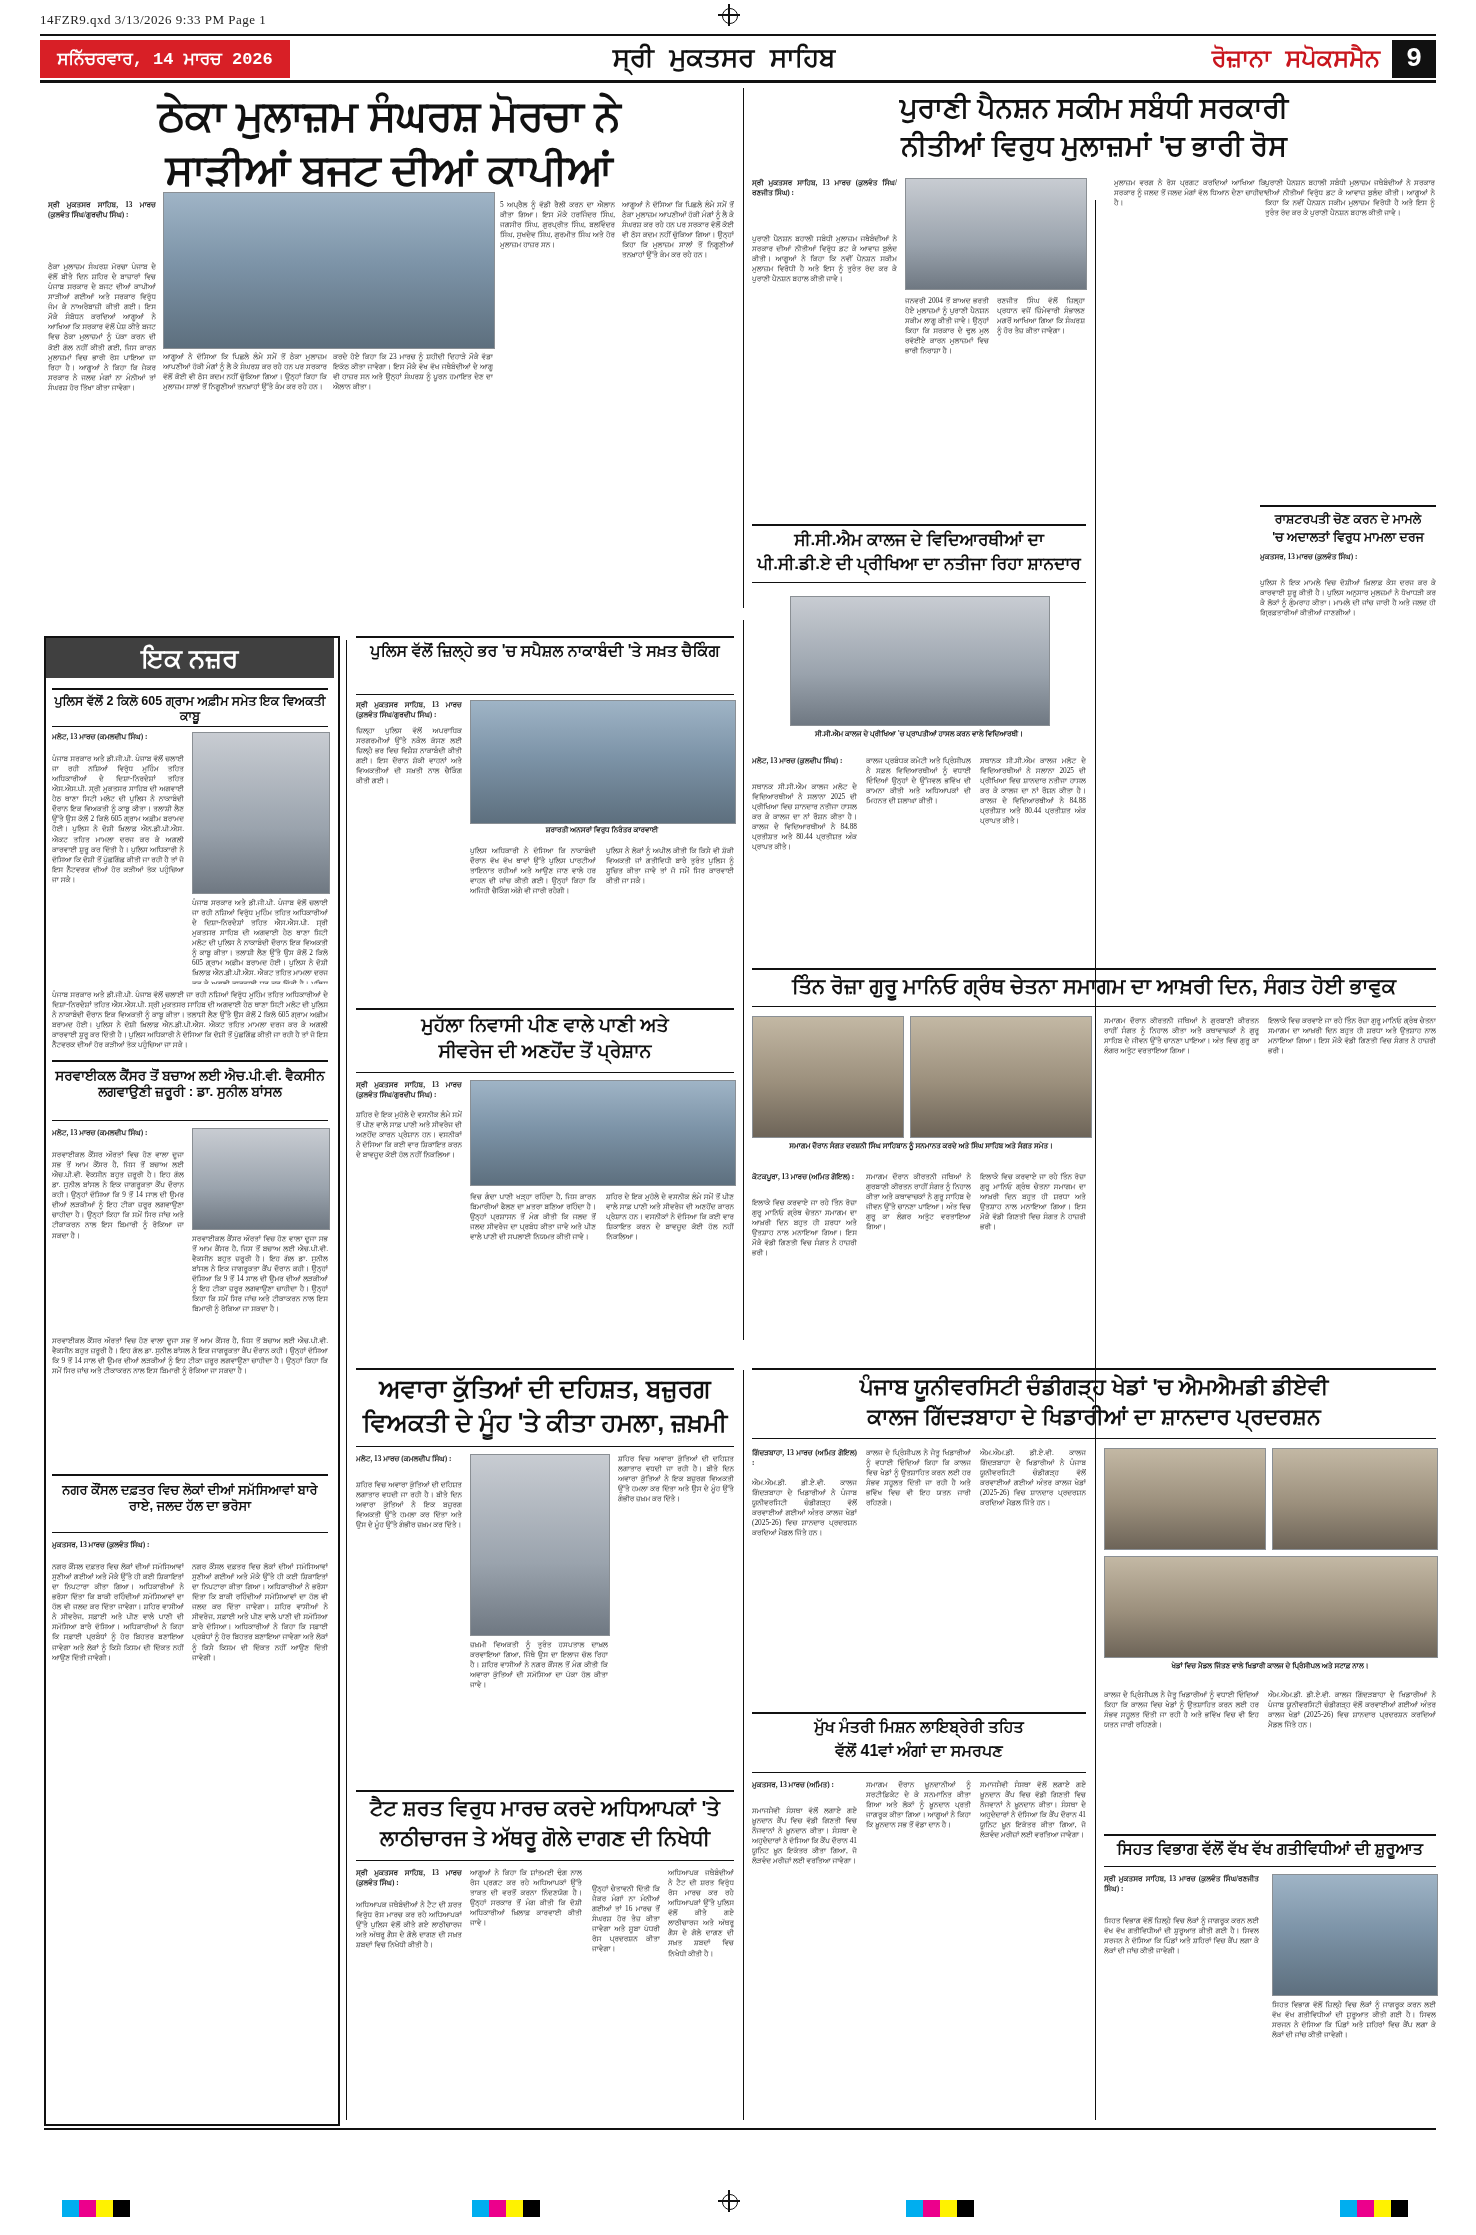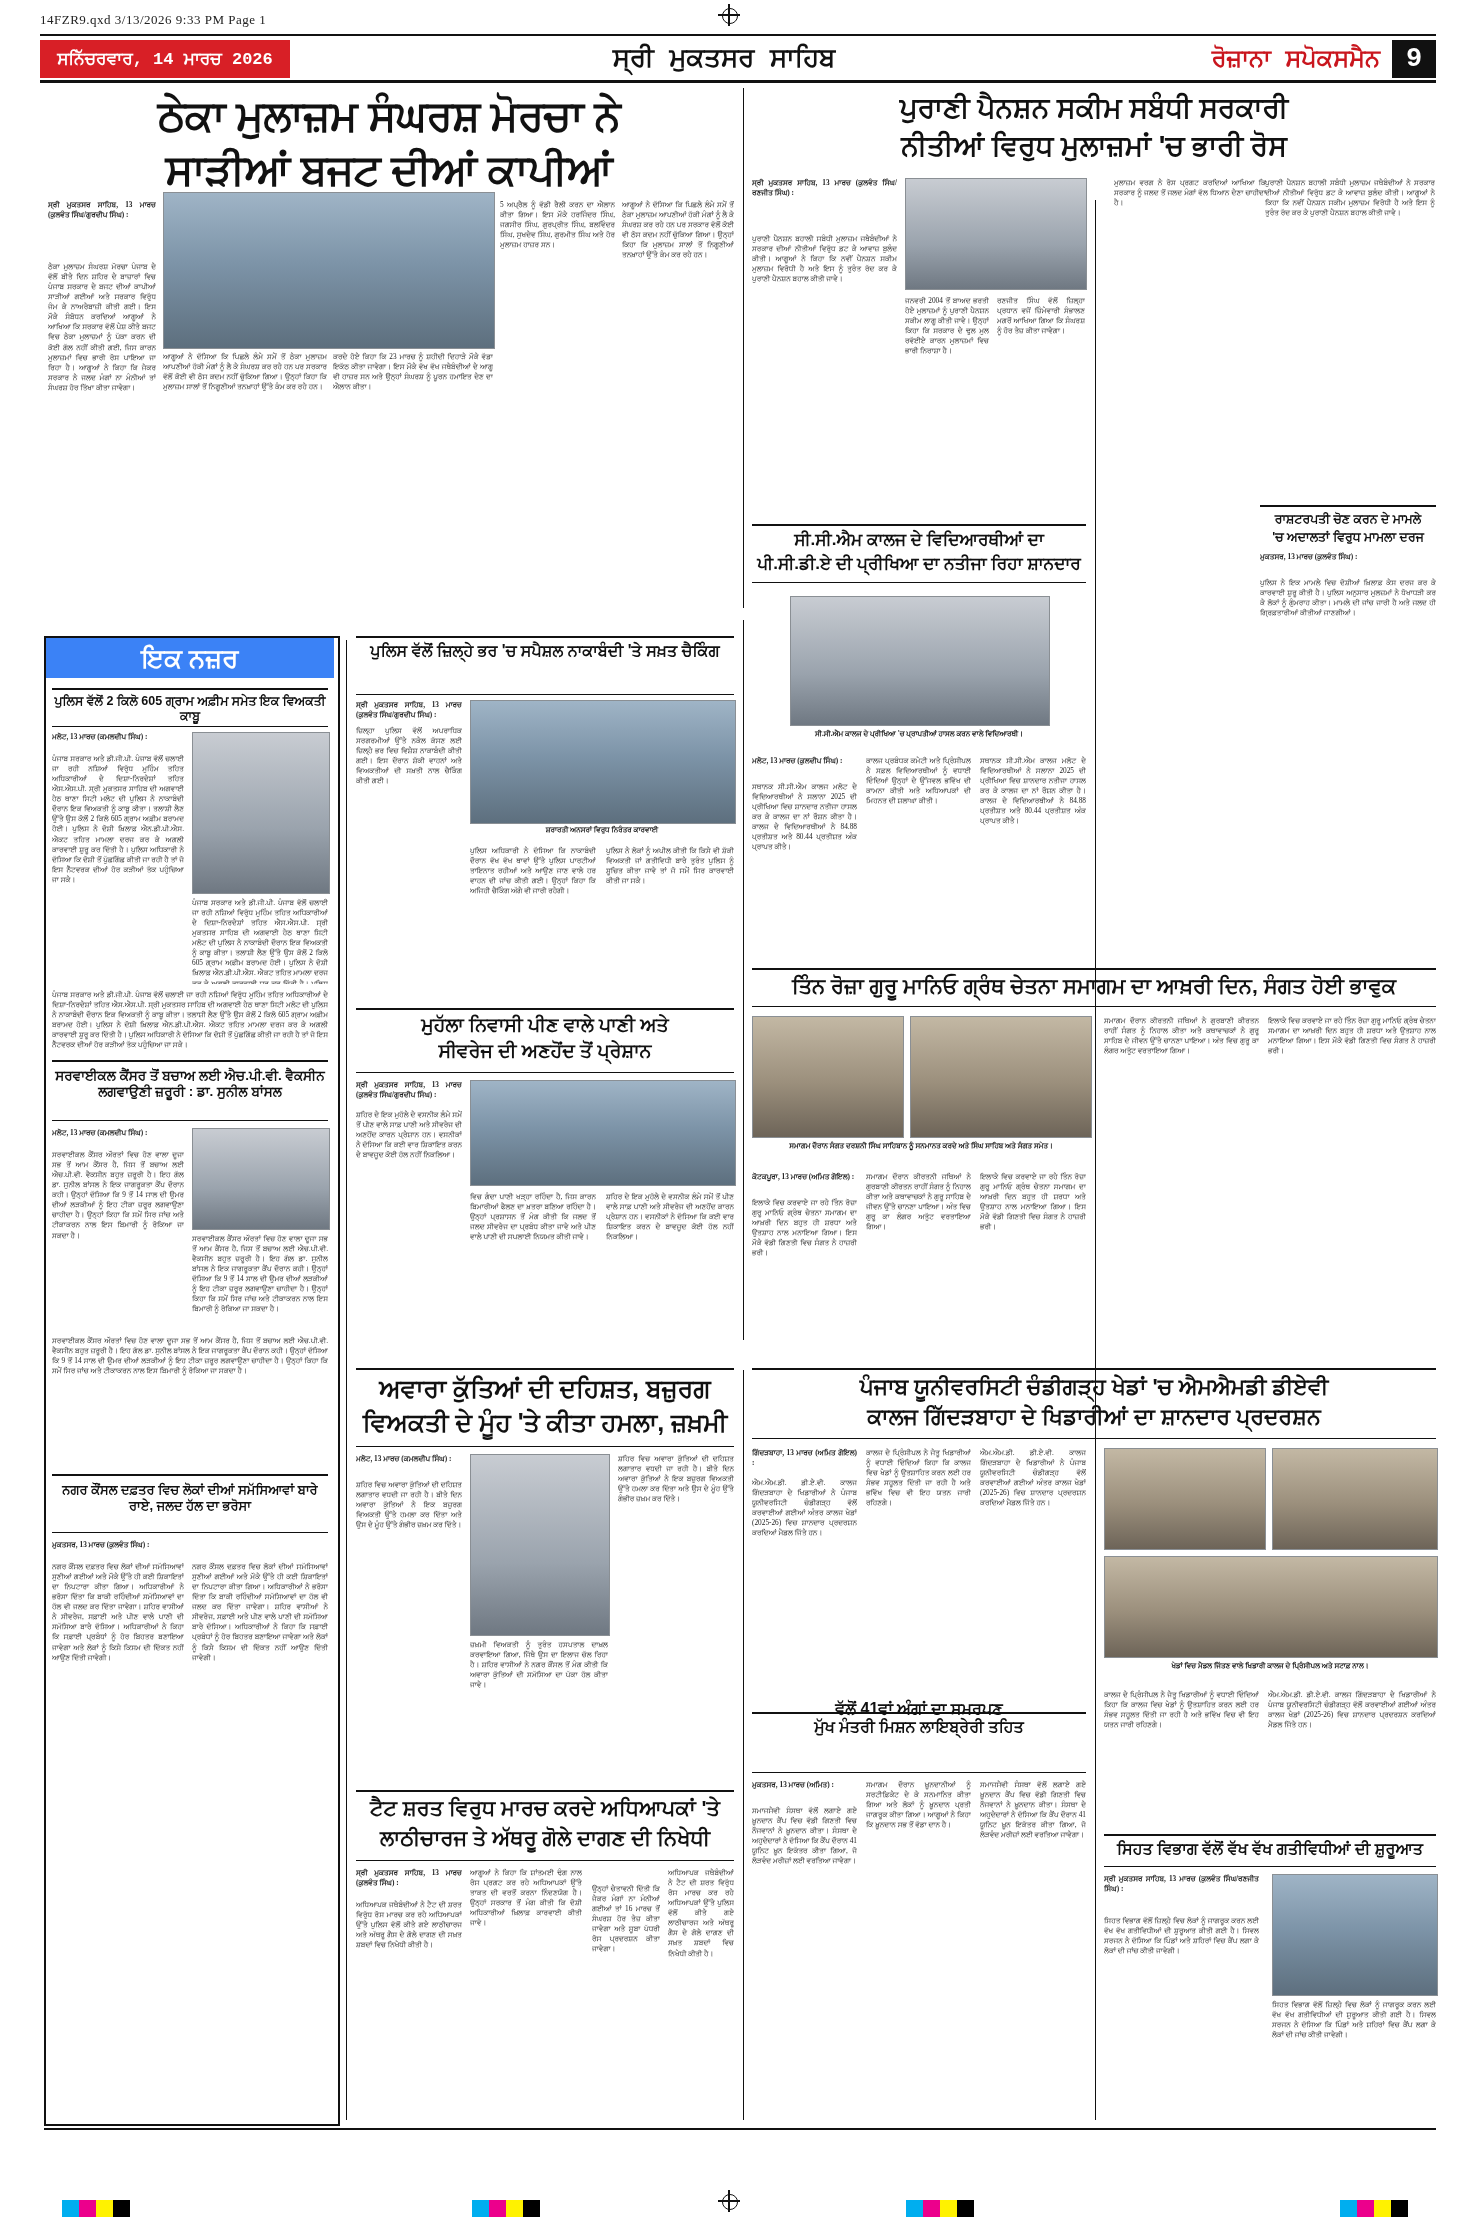--- a/index.html
+++ b/index.html
@@ -24,21 +24,21 @@
 
   .body-text{position:absolute;font-family:"Liberation Serif",serif;font-size:7.3px;line-height:1.38;text-align:justify;color:#1a1a1a;overflow:hidden;}
   .body-text b{font-weight:bold;}
 
   .photo{position:absolute;background:#b9c3cc;overflow:hidden;border:1px solid #8a8f94;}
   .photo.people{background:linear-gradient(180deg,#9fb4c6 0%,#7d94a8 45%,#5d6f7e 100%);}
   .photo.portrait{background:linear-gradient(180deg,#c8ccd2 0%,#9aa3ad 60%,#6f7882 100%);}
   .photo.group{background:linear-gradient(180deg,#c3b8a4 0%,#9b8f7c 55%,#6d6458 100%);}
   .cap{position:absolute;font-family:"Liberation Serif",serif;font-size:7.2px;font-weight:bold;text-align:center;color:#111;}
 
-  .boxhead{position:absolute;background:#3b82f6;color:#fff;font-weight:bold;display:flex;align-items:center;justify-content:center;}
+  .boxhead{position:absolute;background:#404040;color:#fff;font-weight:bold;display:flex;align-items:center;justify-content:center;}
   .boxborder{position:absolute;border:2px solid #111;}
   .cmykbar{position:absolute;bottom:18px;display:flex;}
   .cmykbar span{display:block;width:17px;height:17px;}
   .regmark{position:absolute;width:22px;height:22px;}
   .regmark:before{content:"";position:absolute;left:10px;top:0;width:2px;height:22px;background:#111;}
   .regmark:after{content:"";position:absolute;left:0;top:10px;width:22px;height:2px;background:#111;}
   .regcircle{position:absolute;left:4px;top:4px;width:14px;height:14px;border:1.5px solid #111;border-radius:50%;}
 </style>
 </head>
 <body>
@@ -236,21 +236,21 @@
 
   <div class="photo group" style="left:1104px;top:1448px;width:160px;height:100px;"></div>
   <div class="photo group" style="left:1272px;top:1448px;width:164px;height:100px;"></div>
   <div class="photo group" style="left:1104px;top:1556px;width:332px;height:100px;"></div>
   <div class="cap" style="left:1104px;top:1662px;width:332px;">ਖੇਡਾਂ ਵਿਚ ਮੈਡਲ ਜਿੱਤਣ ਵਾਲੇ ਖਿਡਾਰੀ ਕਾਲਜ ਦੇ ਪ੍ਰਿੰਸੀਪਲ ਅਤੇ ਸਟਾਫ਼ ਨਾਲ।</div>
   <div class="body-text" style="left:1104px;top:1690px;width:155px;height:130px;">ਕਾਲਜ ਦੇ ਪ੍ਰਿੰਸੀਪਲ ਨੇ ਜੇਤੂ ਖਿਡਾਰੀਆਂ ਨੂੰ ਵਧਾਈ ਦਿੰਦਿਆਂ ਕਿਹਾ ਕਿ ਕਾਲਜ ਵਿਚ ਖੇਡਾਂ ਨੂੰ ਉਤਸ਼ਾਹਿਤ ਕਰਨ ਲਈ ਹਰ ਸੰਭਵ ਸਹੂਲਤ ਦਿੱਤੀ ਜਾ ਰਹੀ ਹੈ ਅਤੇ ਭਵਿੱਖ ਵਿਚ ਵੀ ਇਹ ਯਤਨ ਜਾਰੀ ਰਹਿਣਗੇ।</div>
   <div class="body-text" style="left:1268px;top:1690px;width:168px;height:130px;">ਐਮ.ਐਮ.ਡੀ. ਡੀ.ਏ.ਵੀ. ਕਾਲਜ ਗਿੱਦੜਬਾਹਾ ਦੇ ਖਿਡਾਰੀਆਂ ਨੇ ਪੰਜਾਬ ਯੂਨੀਵਰਸਿਟੀ ਚੰਡੀਗੜ੍ਹ ਵੱਲੋਂ ਕਰਵਾਈਆਂ ਗਈਆਂ ਅੰਤਰ ਕਾਲਜ ਖੇਡਾਂ (2025-26) ਵਿਚ ਸ਼ਾਨਦਾਰ ਪ੍ਰਦਰਸ਼ਨ ਕਰਦਿਆਂ ਮੈਡਲ ਜਿੱਤੇ ਹਨ।</div>
 
   <div class="hline" style="left:752px;top:1712px;width:334px;height:2px;"></div>
   <h2 class="hl" style="left:752px;top:1718px;width:334px;font-size:16px;">ਮੁੱਖ ਮੰਤਰੀ ਮਿਸ਼ਨ ਲਾਇਬ੍ਰੇਰੀ ਤਹਿਤ</h2>
-  <h2 class="hl" style="left:752px;top:1700px;width:334px;font-size:16px;">ਵੱਲੋਂ 41ਵਾਂ ਅੰਗਾਂ ਦਾ ਸਮਰਪਣ</h2>
+  <h2 class="hl" style="left:752px;top:1742px;width:334px;font-size:16px;">ਵੱਲੋਂ 41ਵਾਂ ਅੰਗਾਂ ਦਾ ਸਮਰਪਣ</h2>
   <div class="hline" style="left:752px;top:1772px;width:334px;height:1px;"></div>
 
   <div class="body-text" style="left:752px;top:1780px;width:105px;height:26px;">
     <b>ਮੁਕਤਸਰ, 13 ਮਾਰਚ (ਅਮਿਤ) :</b>
   </div>
   <div class="body-text" style="left:752px;top:1806px;width:105px;height:310px;">ਸਮਾਜਸੇਵੀ ਸੰਸਥਾ ਵੱਲੋਂ ਲਗਾਏ ਗਏ ਖ਼ੂਨਦਾਨ ਕੈਂਪ ਵਿਚ ਵੱਡੀ ਗਿਣਤੀ ਵਿਚ ਨੌਜਵਾਨਾਂ ਨੇ ਖ਼ੂਨਦਾਨ ਕੀਤਾ। ਸੰਸਥਾ ਦੇ ਅਹੁਦੇਦਾਰਾਂ ਨੇ ਦੱਸਿਆ ਕਿ ਕੈਂਪ ਦੌਰਾਨ 41 ਯੂਨਿਟ ਖ਼ੂਨ ਇਕੱਤਰ ਕੀਤਾ ਗਿਆ, ਜੋ ਲੋੜਵੰਦ ਮਰੀਜ਼ਾਂ ਲਈ ਵਰਤਿਆ ਜਾਵੇਗਾ।</div>
   <div class="body-text" style="left:866px;top:1780px;width:105px;height:336px;">ਸਮਾਗਮ ਦੌਰਾਨ ਖ਼ੂਨਦਾਨੀਆਂ ਨੂੰ ਸਰਟੀਫ਼ਿਕੇਟ ਦੇ ਕੇ ਸਨਮਾਨਿਤ ਕੀਤਾ ਗਿਆ ਅਤੇ ਲੋਕਾਂ ਨੂੰ ਖ਼ੂਨਦਾਨ ਪ੍ਰਤੀ ਜਾਗਰੂਕ ਕੀਤਾ ਗਿਆ। ਆਗੂਆਂ ਨੇ ਕਿਹਾ ਕਿ ਖ਼ੂਨਦਾਨ ਸਭ ਤੋਂ ਵੱਡਾ ਦਾਨ ਹੈ।</div>
   <div class="body-text" style="left:980px;top:1780px;width:106px;height:336px;">ਸਮਾਜਸੇਵੀ ਸੰਸਥਾ ਵੱਲੋਂ ਲਗਾਏ ਗਏ ਖ਼ੂਨਦਾਨ ਕੈਂਪ ਵਿਚ ਵੱਡੀ ਗਿਣਤੀ ਵਿਚ ਨੌਜਵਾਨਾਂ ਨੇ ਖ਼ੂਨਦਾਨ ਕੀਤਾ। ਸੰਸਥਾ ਦੇ ਅਹੁਦੇਦਾਰਾਂ ਨੇ ਦੱਸਿਆ ਕਿ ਕੈਂਪ ਦੌਰਾਨ 41 ਯੂਨਿਟ ਖ਼ੂਨ ਇਕੱਤਰ ਕੀਤਾ ਗਿਆ, ਜੋ ਲੋੜਵੰਦ ਮਰੀਜ਼ਾਂ ਲਈ ਵਰਤਿਆ ਜਾਵੇਗਾ।</div>
 
   <div class="hline" style="left:752px;top:1786px;width:0;"></div>

